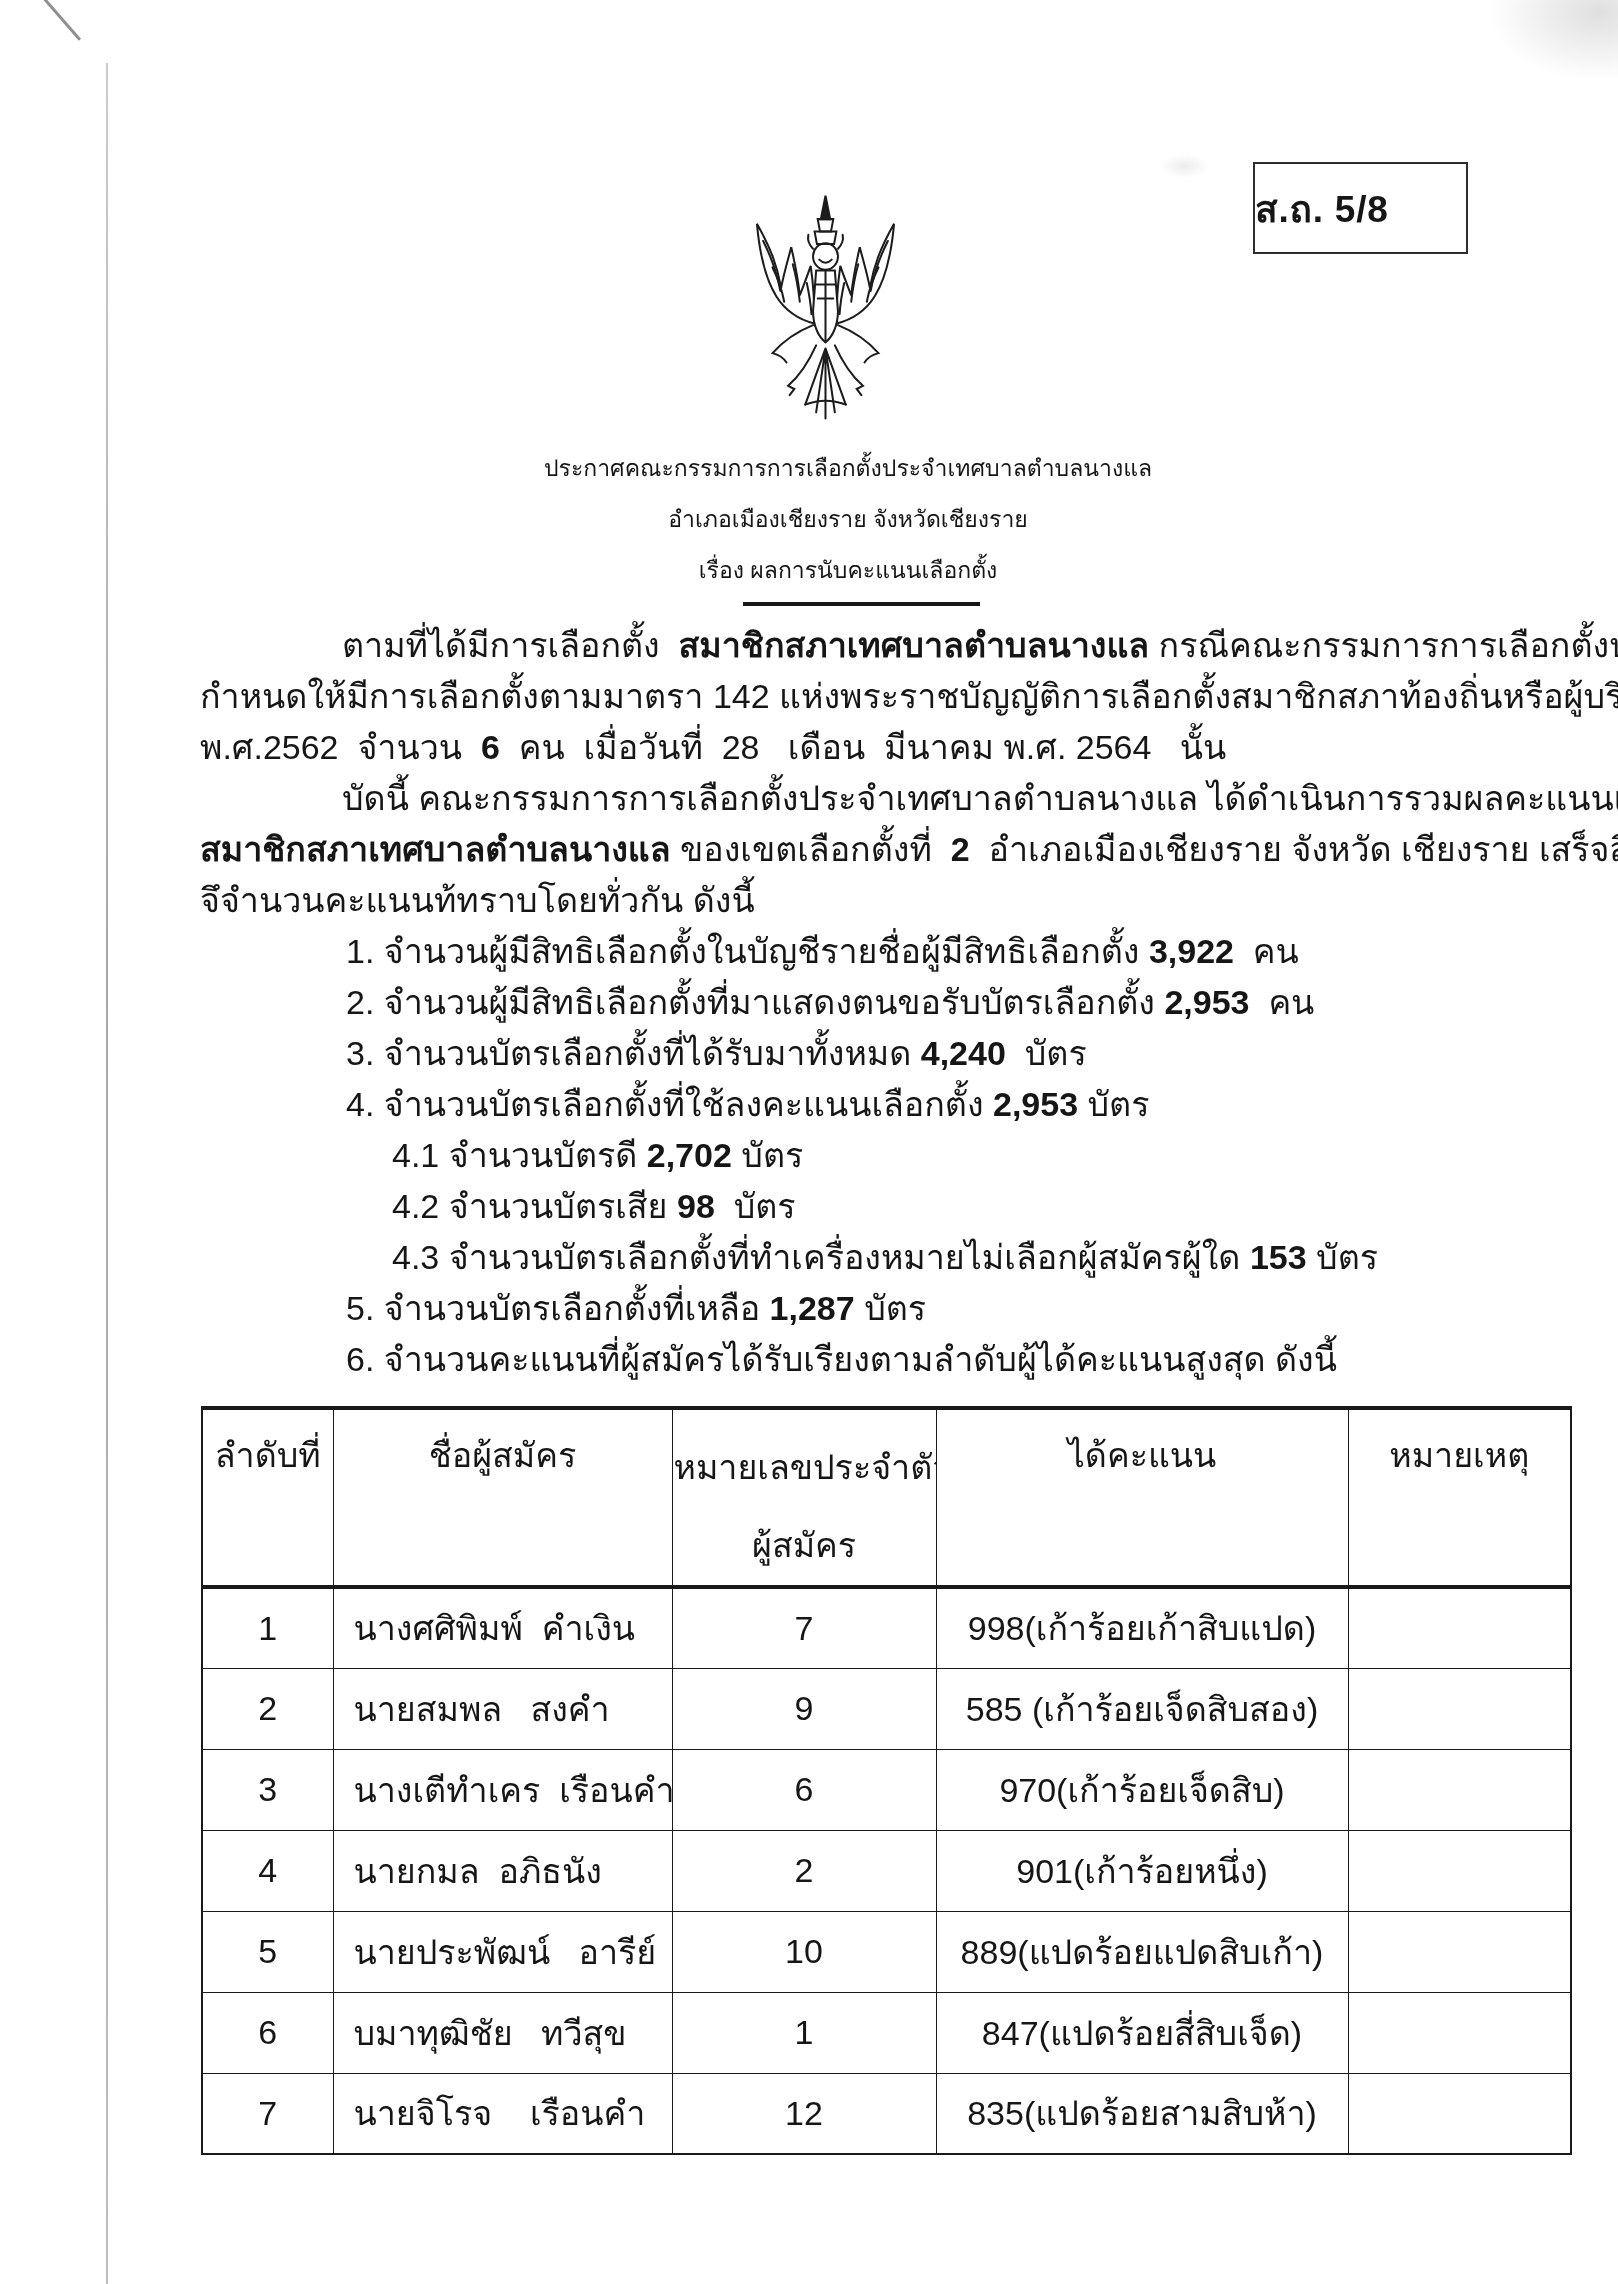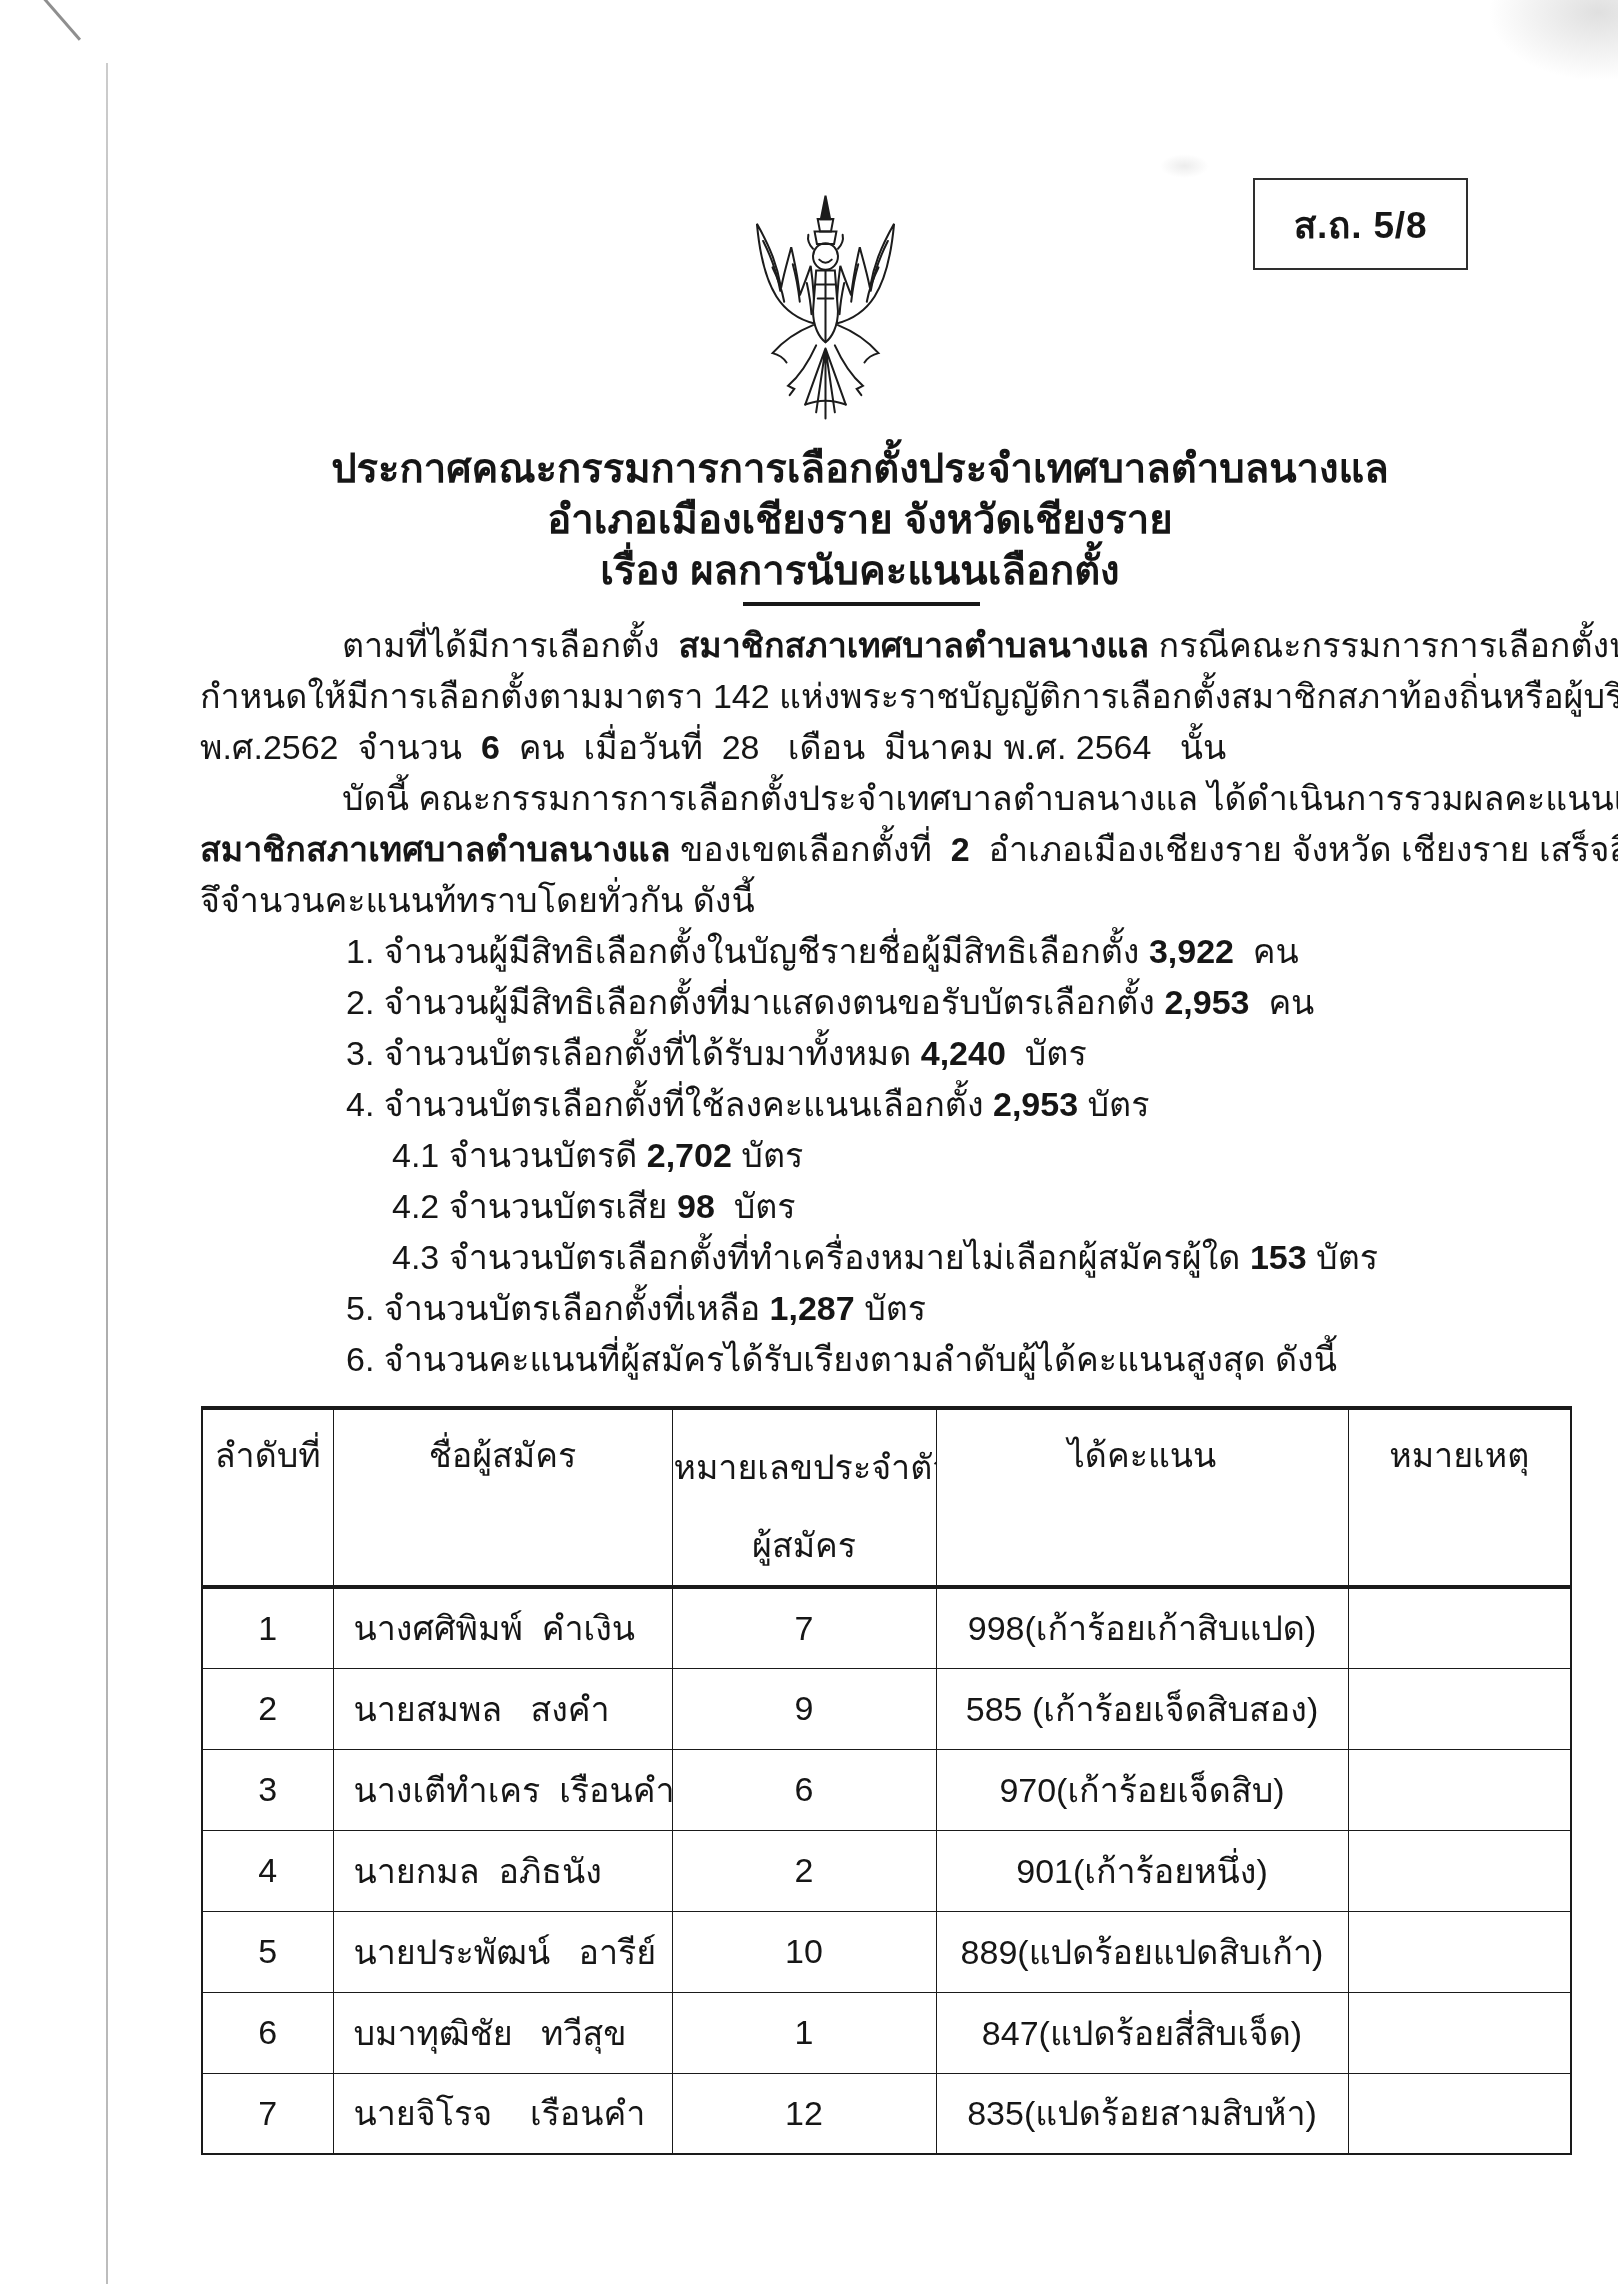--- a/index.html
+++ b/index.html
@@ -11,28 +11,28 @@
   .scan-line-left{position:absolute;left:106px;top:63px;width:2.4px;height:2221px;
     background:linear-gradient(to bottom,#cccccc 0%,#a8a8a8 40%,#bdbdbd 100%);}
   .scan-corner-tl{position:absolute;left:43px;top:-4.9px;width:58px;height:3.2px;background:#8f8f8f;
     transform:rotate(49deg);transform-origin:left top;}
   .scan-smudge-tr{position:absolute;right:0;top:0;width:130px;height:81px;
     background:radial-gradient(ellipse at 85% 15%,rgba(150,150,150,.30),transparent 70%);}
   .scan-smudge-mid{position:absolute;left:1160px;top:154px;width:49px;height:24px;
     background:radial-gradient(ellipse,rgba(180,180,180,.25),transparent 70%);}
 
   .form-code-box{
-    position:absolute;left:1253px;top:178px;width:211px;height:88px;
-    border:2.4px solid #2e2e2e;display:flex;align-items:center;justify-content:center;
+    position:absolute;left:1253px;top:162px;width:211px;height:88px;
+    border:2.4px solid #2e2e2e;display:flex;align-items:center;justify-content:flex-start;
     font-size:37px;font-weight:600;letter-spacing:0.8px;
   }
   .emblem{position:absolute;left:732px;top:191px;width:187px;height:237px;}
 
-  .title-block{position:absolute;left:200px;top:443px;width:1320px;
-    text-align:center;font-size:40px;font-weight:bold;line-height:51px;}
+  .title-block{position:absolute;left:188px;top:443px;width:1320px;
+    text-align:center;font-size:23px;font-weight:normal;line-height:51px;}
   .divider{position:absolute;top:602px;left:743px;width:237px;height:4px;background:#181818;}
 
   .body-block{position:absolute;left:200px;top:620px;width:1383px;
     font-size:34px;line-height:51px;}
   .line{height:51px;white-space:pre;}
   .indent{padding-left:142px;}
   .li{padding-left:146px;}
   .li-sub{padding-left:192px;}
   .b{font-weight:bold;}
 

